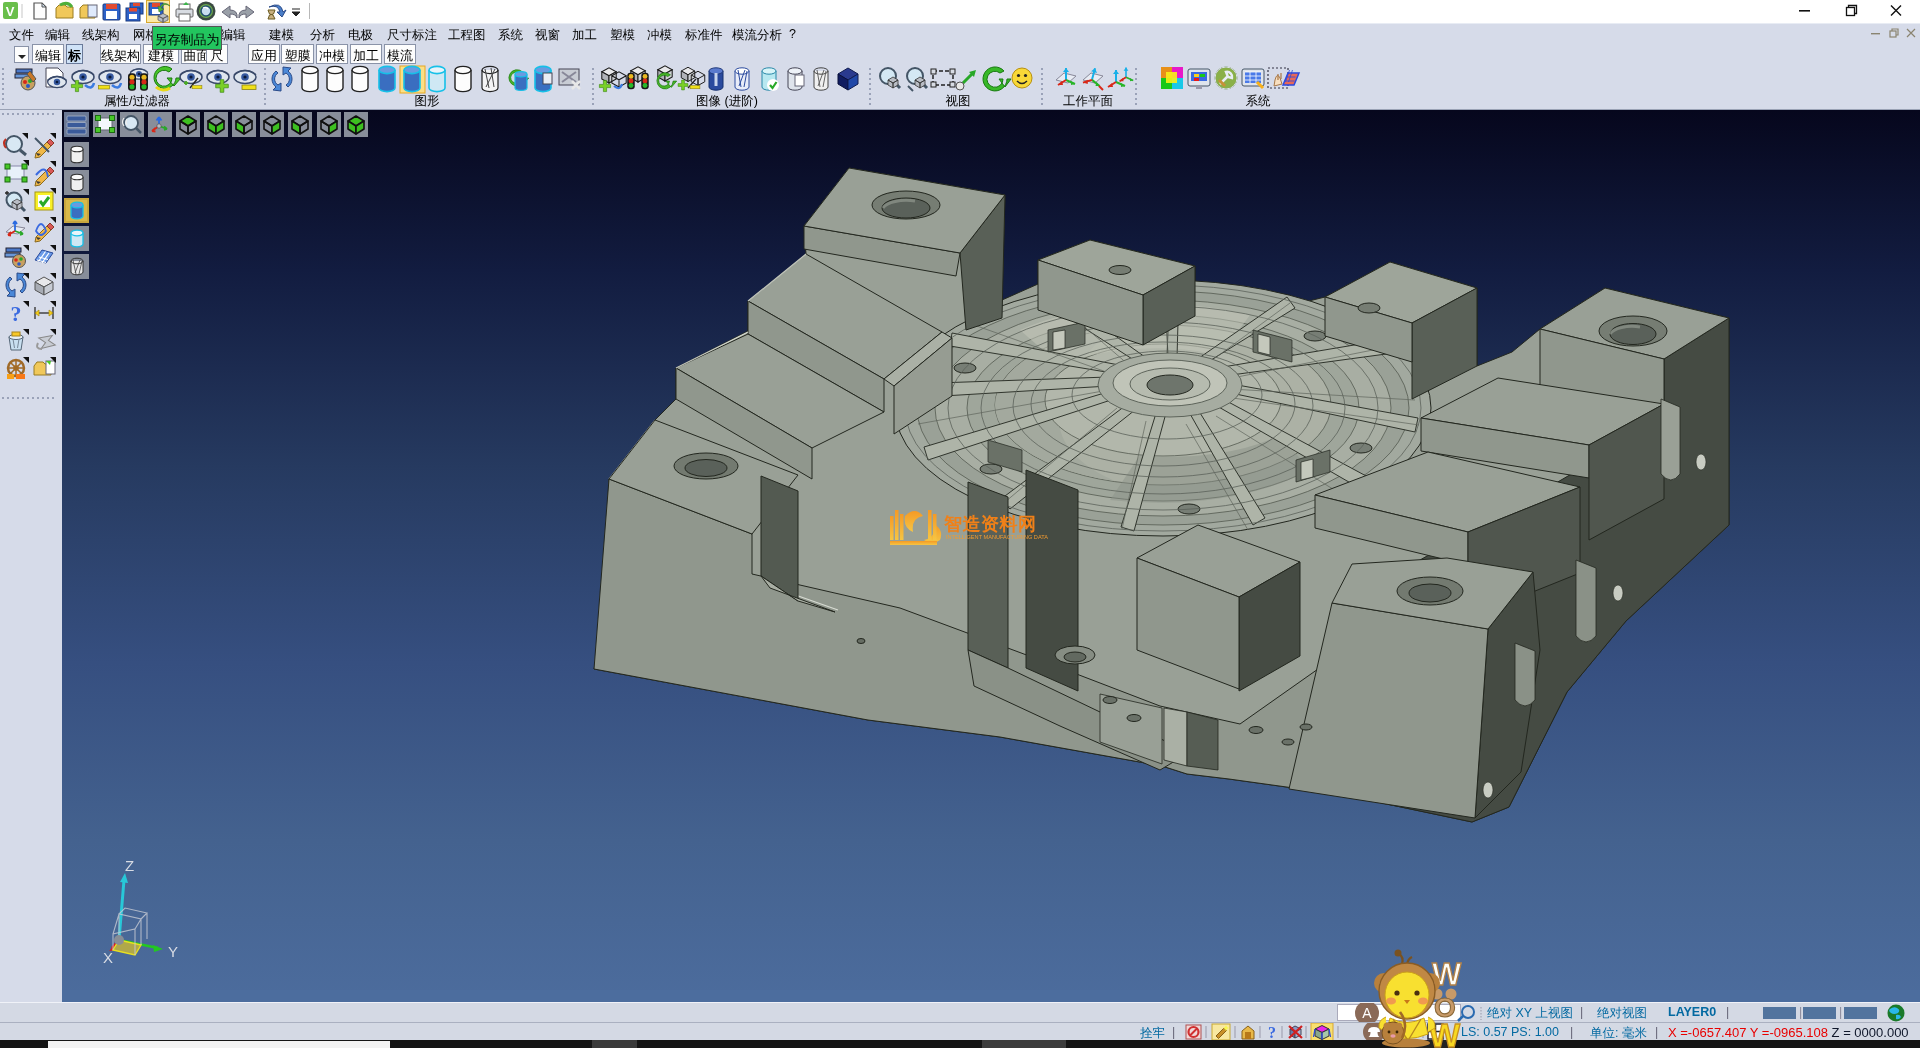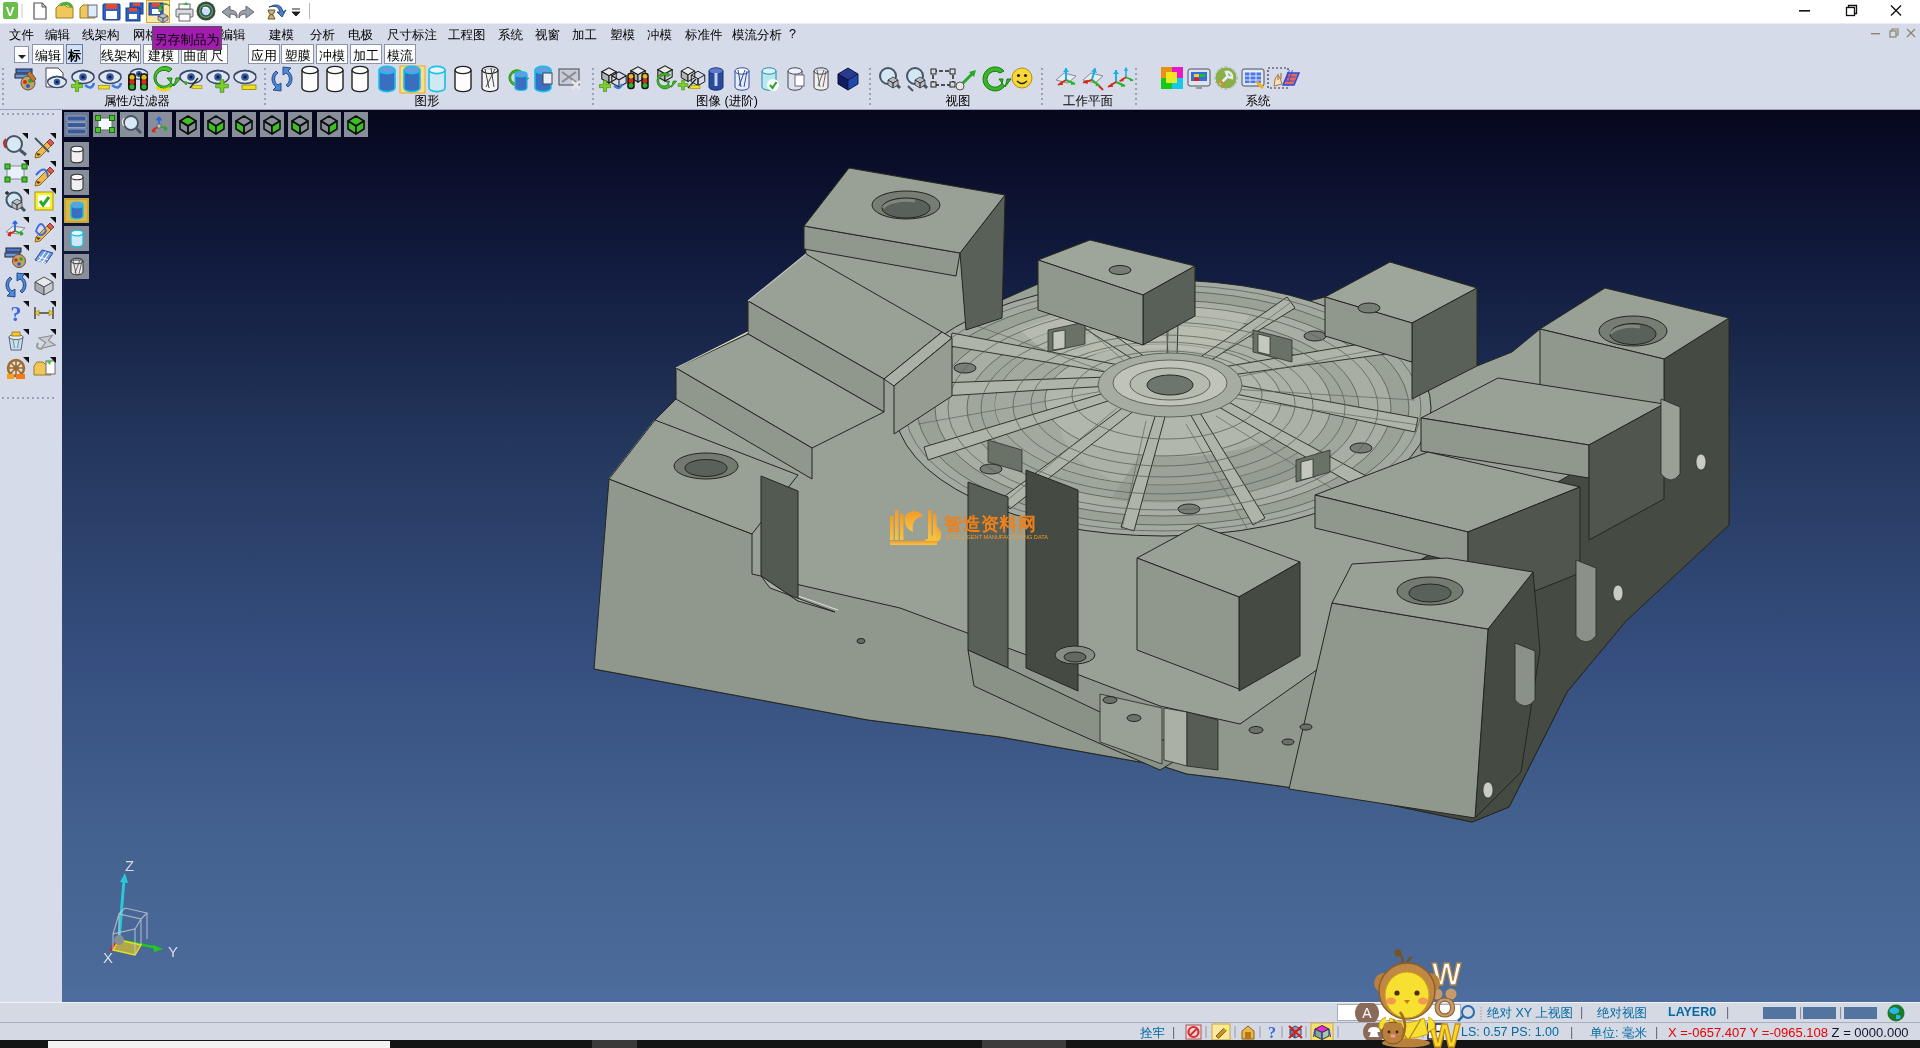--- a/index.html
+++ b/index.html
@@ -124,21 +124,21 @@
     <div class="tab" style="left:143px;width:36px">建模</div>
     <div class="tab" style="left:181px;width:31px">曲面</div>
     <div class="tab" style="left:206px;width:22px">尺寸</div>
     <div class="tab" style="left:248px;width:32px">应用</div>
     <div class="tab" style="left:281px;width:33px">塑膜</div>
     <div class="tab" style="left:316px;width:32px">冲模</div>
     <div class="tab" style="left:350px;width:32px">加工</div>
     <div class="tab" style="left:384px;width:32px">模流</div>
   </div>
 
-  <div style="position:absolute;left:152px;top:26px;width:70px;height:24px;background:#a21caf;border:1px solid #555;z-index:50;font-size:13px;text-align:center;padding-top:4px">另存制品为</div>
+  <div style="position:absolute;left:152px;top:26px;width:70px;height:24px;background:#22c55e;border:1px solid #555;z-index:50;font-size:13px;text-align:center;padding-top:4px">另存制品为</div>
   <div id="toolbar">
     <svg width="1920" height="45" style="position:absolute;left:0;top:0">
       <defs>
         <g id="eye">
             <ellipse cx="0" cy="0" rx="11" ry="6.5" fill="#dfe6ee" stroke="#3a4a6a" stroke-width="1.5"></ellipse>
             <circle cx="0" cy="0" r="3.8" fill="#35589e"></circle>
             <circle cx="0" cy="0" r="1.6" fill="#0a1a3a"></circle>
             <path d="M-11 -2 q11 -9 22 0" fill="none" stroke="#3a4a6a" stroke-width="1.5"></path>
           </g>
         <g id="cyl">

